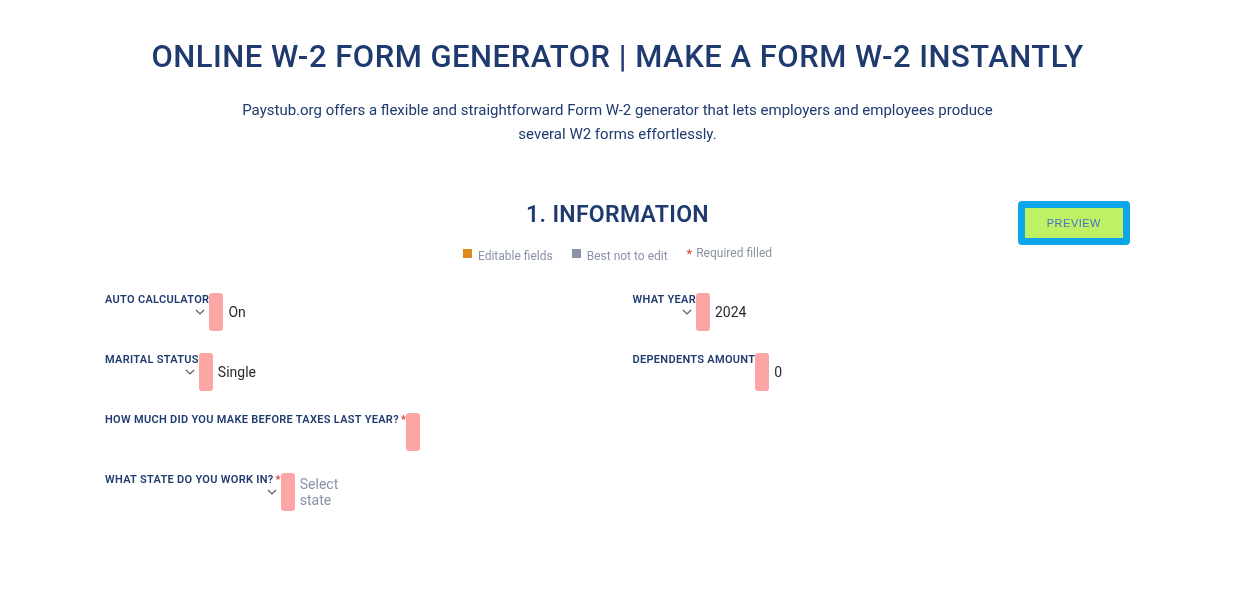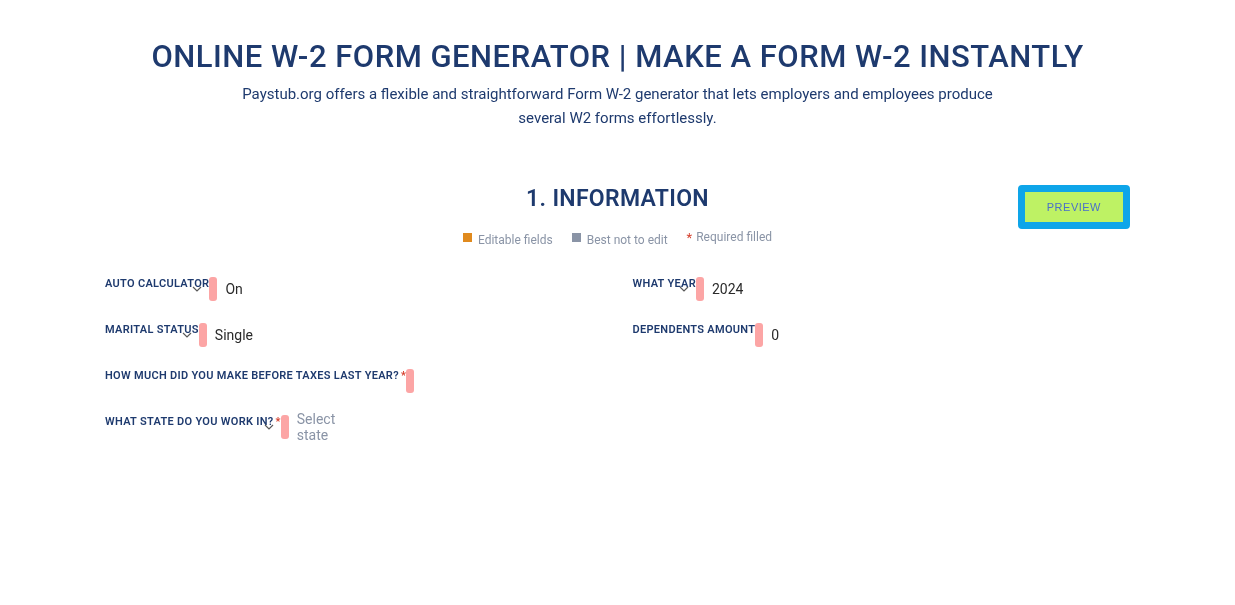--- a/index.html
+++ b/index.html
@@ -17,21 +17,21 @@
     .container {
       padding: 35px 105px 30px 105px;
     }
     .title {
       text-align: center;
       font-size: 31px;
       font-weight: 500;
       color: #1e3a6e;
       letter-spacing: 0.5px;
       line-height: 1.4;
-      margin-bottom: 4px;
+      margin-bottom: 20px;
     }
     .subtitle {
       text-align: center;
       font-size: 15px;
       color: #1e3a6e;
       line-height: 1.6;
       max-width: 760px;
       margin: 0 auto 55px auto;
     }
     .section-header-row {
@@ -98,23 +98,23 @@
       letter-spacing: 0.3px;
       color: #1e3a6e;
       margin-bottom: 7px;
     }
     .field-label .req-star {
       color: #d43d2a;
       margin-left: 2px;
     }
     .input-wrap {
       position: relative;
-      border: 4px solid #fca5a5;
+      border: 7px solid #fca5a5;
       border-radius: 3px;
-      height: 24px;
+      height: 38px;
       background: #ffffff;
     }
     .input-value {
       position: absolute;
       left: 12px;
       top: 50%;
       transform: translateY(-50%);
       font-size: 14px;
       color: #2a2a2a;
     }

